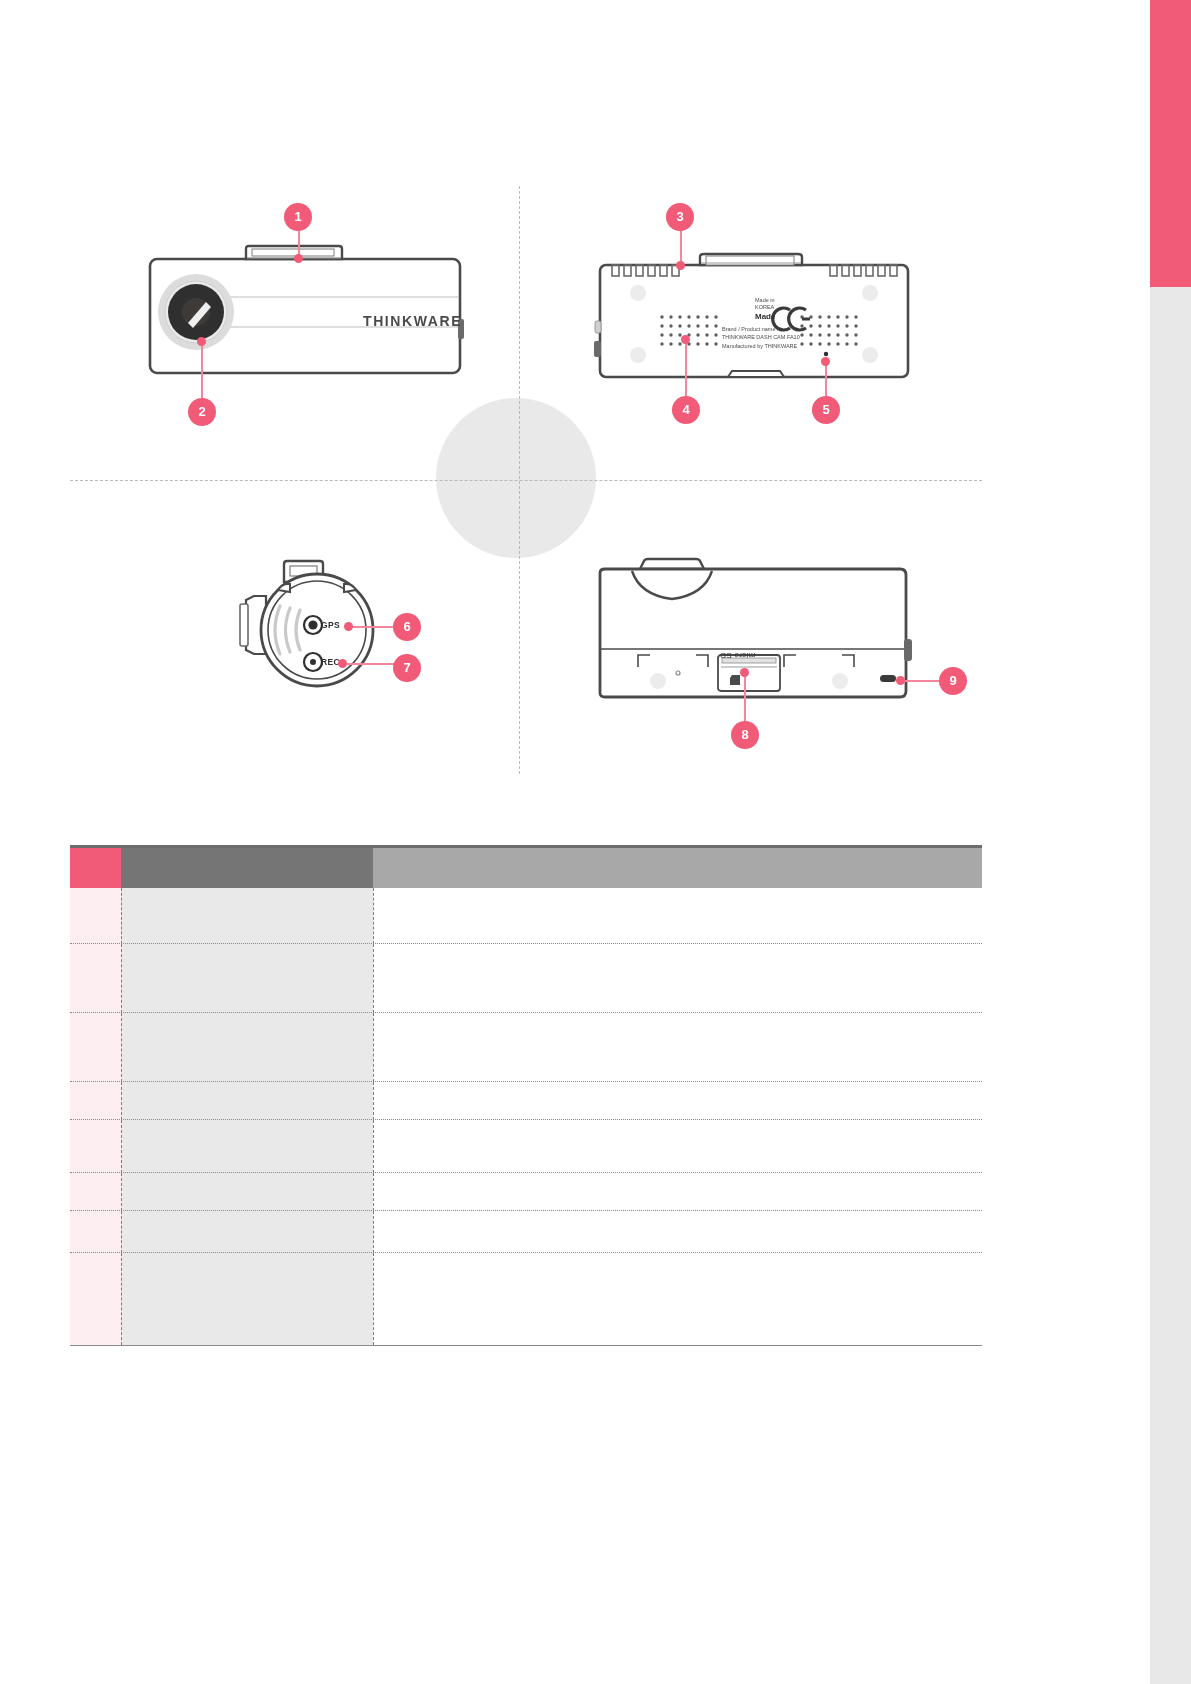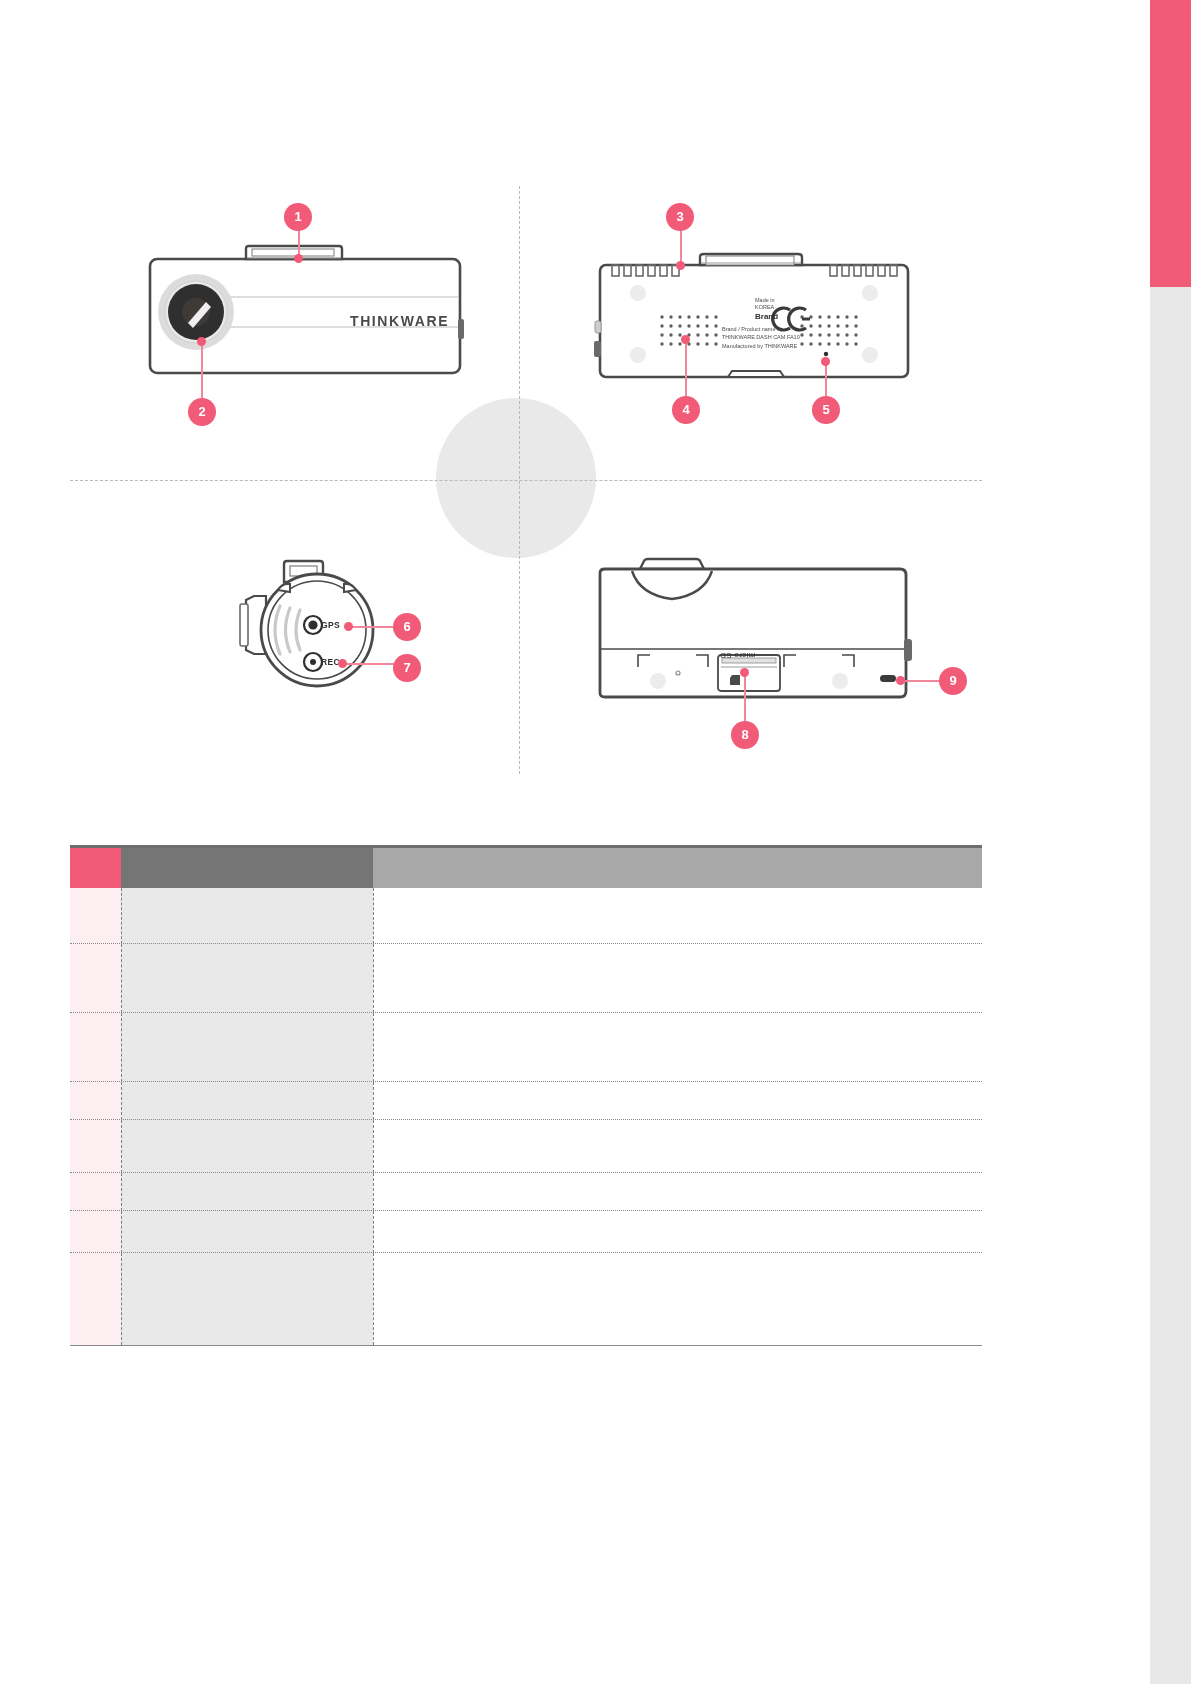--- a/index.html
+++ b/index.html
@@ -118,21 +118,21 @@
       <circle cx="56" cy="67" r="38" fill="#dcdcdc"></circle>
       <circle cx="56" cy="67" r="31" fill="#e9e9e9" stroke="#cfcfcf" stroke-width="1"></circle>
       <circle cx="56" cy="67" r="28" fill="#2f2f2f"></circle>
       <circle cx="56" cy="67" r="14" fill="#3d3a38"></circle>
 
       <path d="M48 78 L66 57 L71 62 L53 83 Z" fill="#ffffff" opacity="0.92"></path>
 
       <rect x="318" y="74" width="6" height="20" rx="2" fill="#6a6a6a"></rect>
     </svg>
   </div>
-  <div style="position:absolute;left:350px;top:313px;font-size:14px;letter-spacing:1.6px;font-weight:bold;color:#4a4a4a;text-align:right;">THINKWARE</div>
+  <div style="position:absolute;left:363px;top:313px;font-size:14px;letter-spacing:1.6px;font-weight:bold;color:#4a4a4a;text-align:right;">THINKWARE</div>
 
   <div class="lead-v" style="left:298px;top:222px;height:38px;"></div>
   <div class="dot" style="left:294px;top:254px;"></div>
   <div class="bub" style="left:284px;top:203px;">
     <span style="display:block;text-align:center;line-height:28px;color:#fff;font-size:13px;font-weight:bold;">1</span>
   </div>
 
   <div class="lead-v" style="left:201px;top:340px;height:62px;"></div>
   <div class="dot" style="left:197px;top:337px;"></div>
   <div class="bub" style="left:188px;top:398px;">
@@ -245,21 +245,21 @@
         <path d="M30 3 A11 11 0 1 0 30 21" fill="none" stroke="#3a3a3a" stroke-width="3.2"></path>
         <line x1="26" y1="12" x2="34" y2="12" stroke="#3a3a3a" stroke-width="3"></line>
       </g>
     </svg>
   </div>
 
   <div style="position:absolute;left:755px;top:297px;font-size:5.5px;color:#4a4a4a;line-height:1.35;">
     <div>Made in</div>
     <div>KOREA</div>
   </div>
-  <div style="position:absolute;left:755px;top:312px;font-size:8px;font-weight:bold;color:#2f2f2f;">Brand</div>
+  <div style="position:absolute;left:755px;top:312px;font-size:8px;font-weight:bold;color:#2f2f2f;">Made</div>
   <div style="position:absolute;left:722px;top:325px;font-size:5.5px;color:#4a4a4a;line-height:1.5;">
     <div>Brand / Product name :</div>
     <div>THINKWARE DASH CAM FA10</div>
     <div>Manufactured by THINKWARE</div>
   </div>
 
   <div class="lead-v" style="left:680px;top:222px;height:44px;"></div>
   <div class="dot" style="left:676px;top:261px;"></div>
   <div class="bub" style="left:666px;top:203px;">
     <span style="display:block;text-align:center;line-height:28px;color:#fff;font-size:13px;font-weight:bold;">3</span>

